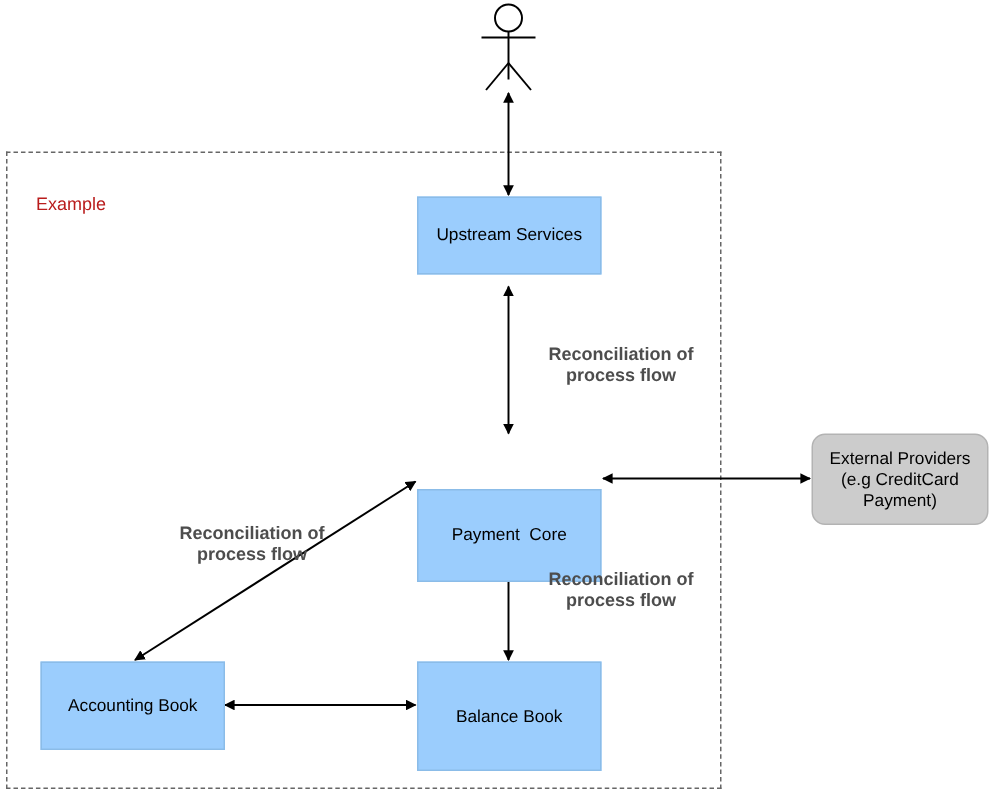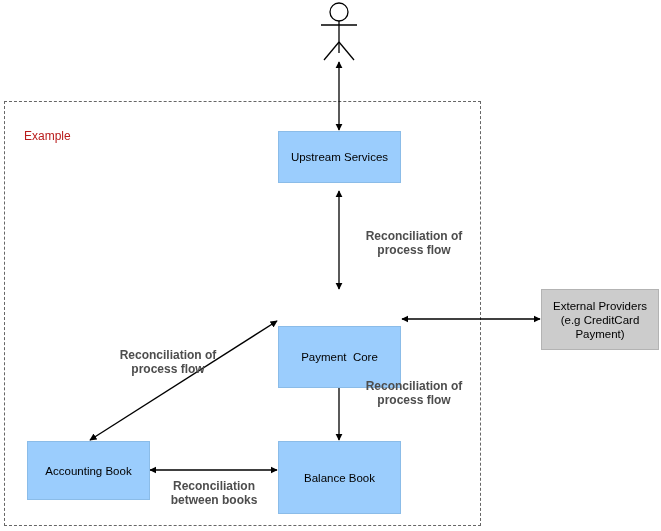--- a/index.html
+++ b/index.html
@@ -119,21 +119,21 @@
   </svg>
 
   <div class="node blue" style="left:278px; top:131px; width:123px; height:52px;">
     <span>Upstream Services</span>
   </div>
 
   <div class="node blue" style="left:278px; top:290px; width:123px; height:62px;margin-top:36px;">
     <span>Payment  Core</span>
   </div>
 
-  <div class="node gray" style="left:541px; top:289px; width:118px; height:61px;">
+  <div class="node gray" style="left:541px; top:289px; width:118px; height:61px;border-radius:9px;">
     <span>External Providers
 (e.g CreditCard
 Payment)</span>
   </div>
 
   <div class="node blue" style="left:27px; top:441px; width:123px; height:59px;">
     <span>Accounting Book</span>
   </div>
 
   <div class="node blue" style="left:278px; top:441px; width:123px; height:73px;">
@@ -142,16 +142,14 @@
 
   <div class="edge-label" style="left:352px; top:229px; width:124px;">Reconciliation of
 process flow</div>
 
   <div class="edge-label" style="left:352px; top:379px; width:124px;">Reconciliation of
 process flow</div>
 
   <div class="edge-label" style="left:106px; top:348px; width:124px;">Reconciliation of
 process flow</div>
 
-  <div class="edge-label" style="left:151px; top:479px; width:126px;">Reconciliation
-between books</div>
 
 </div>
 
 </body></html>

